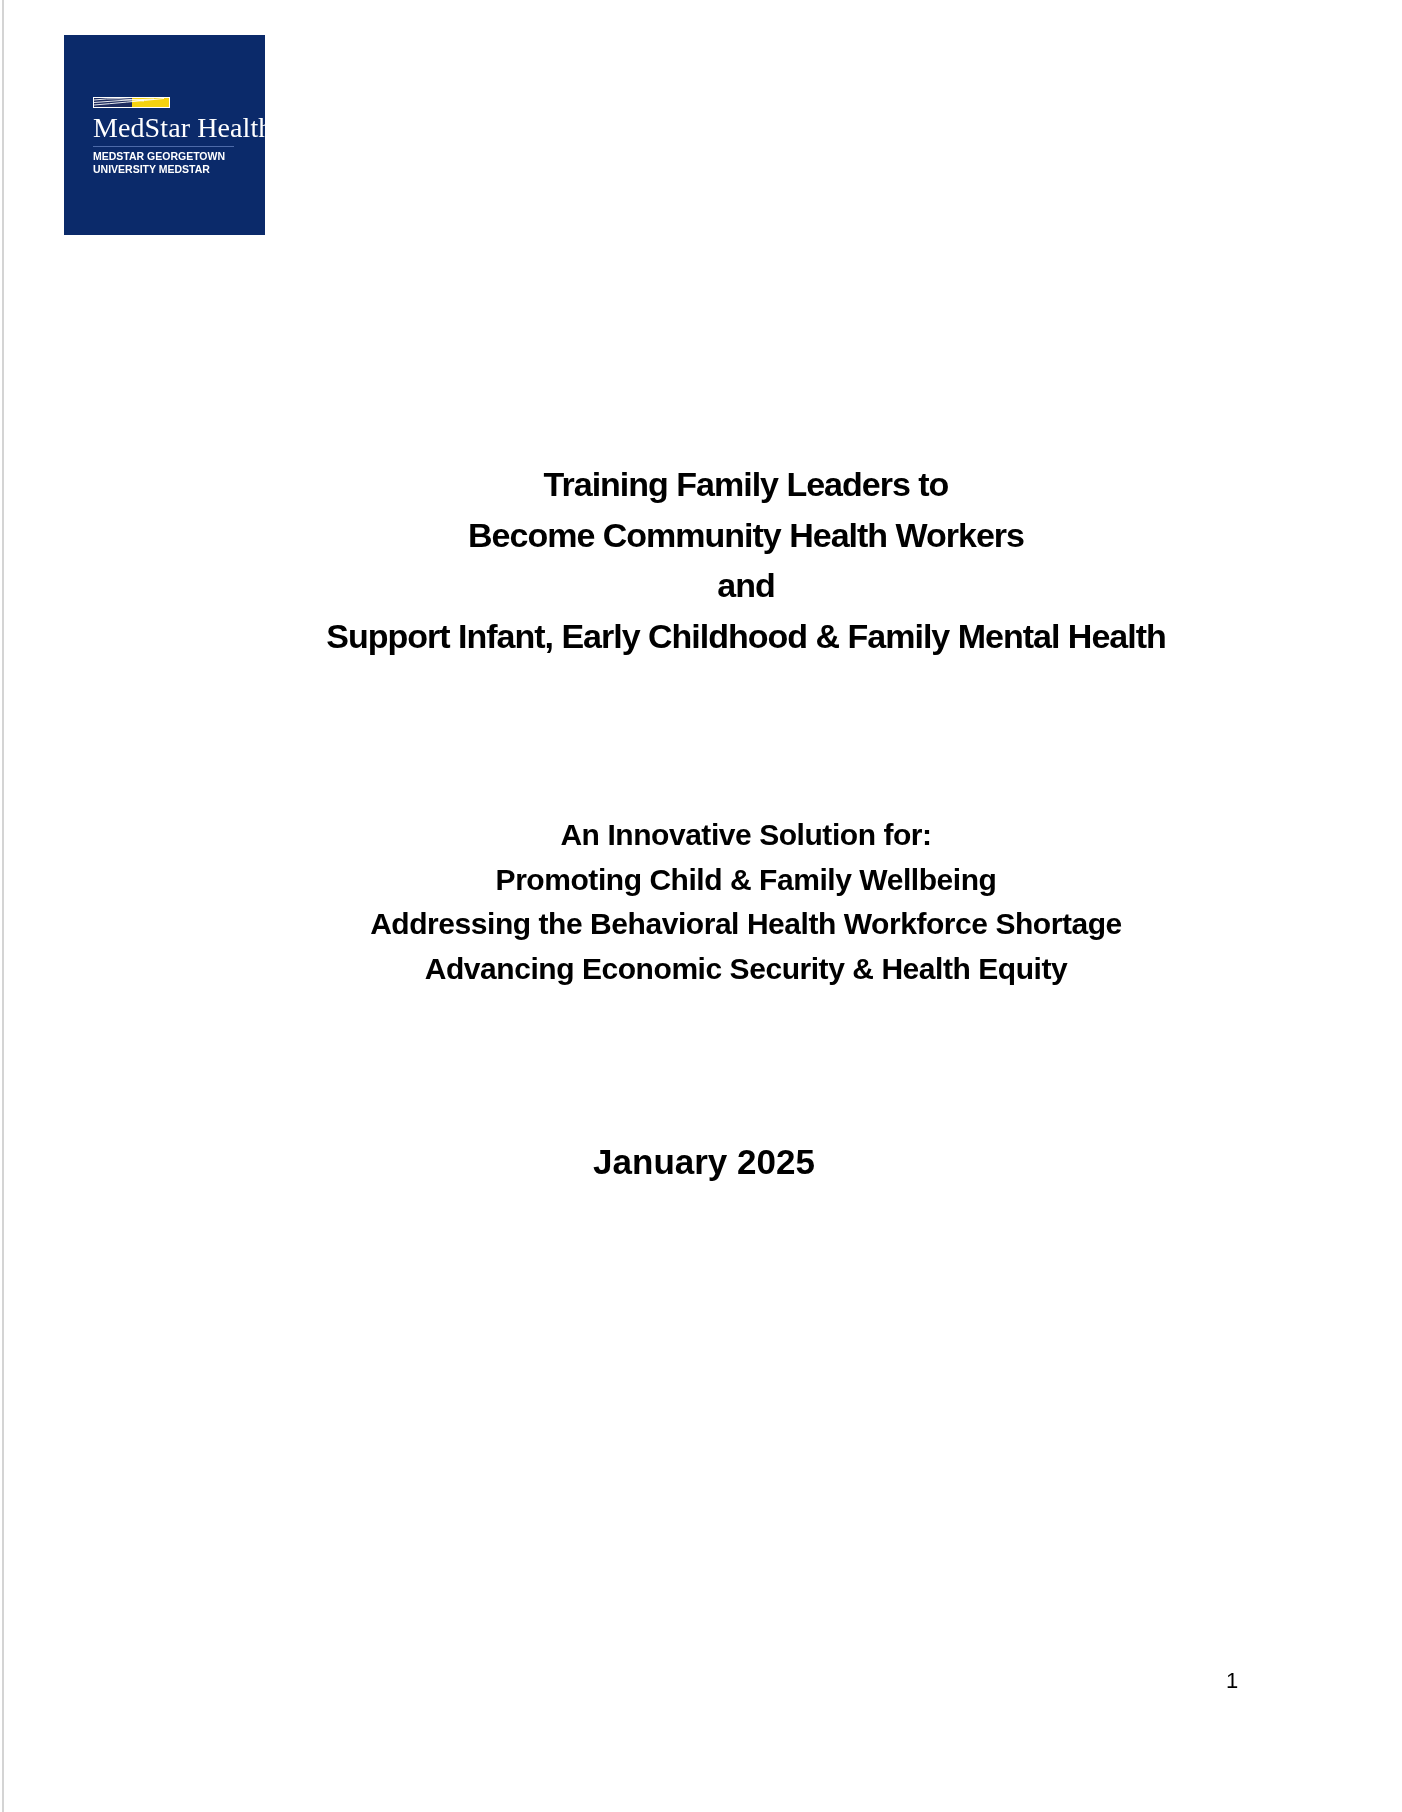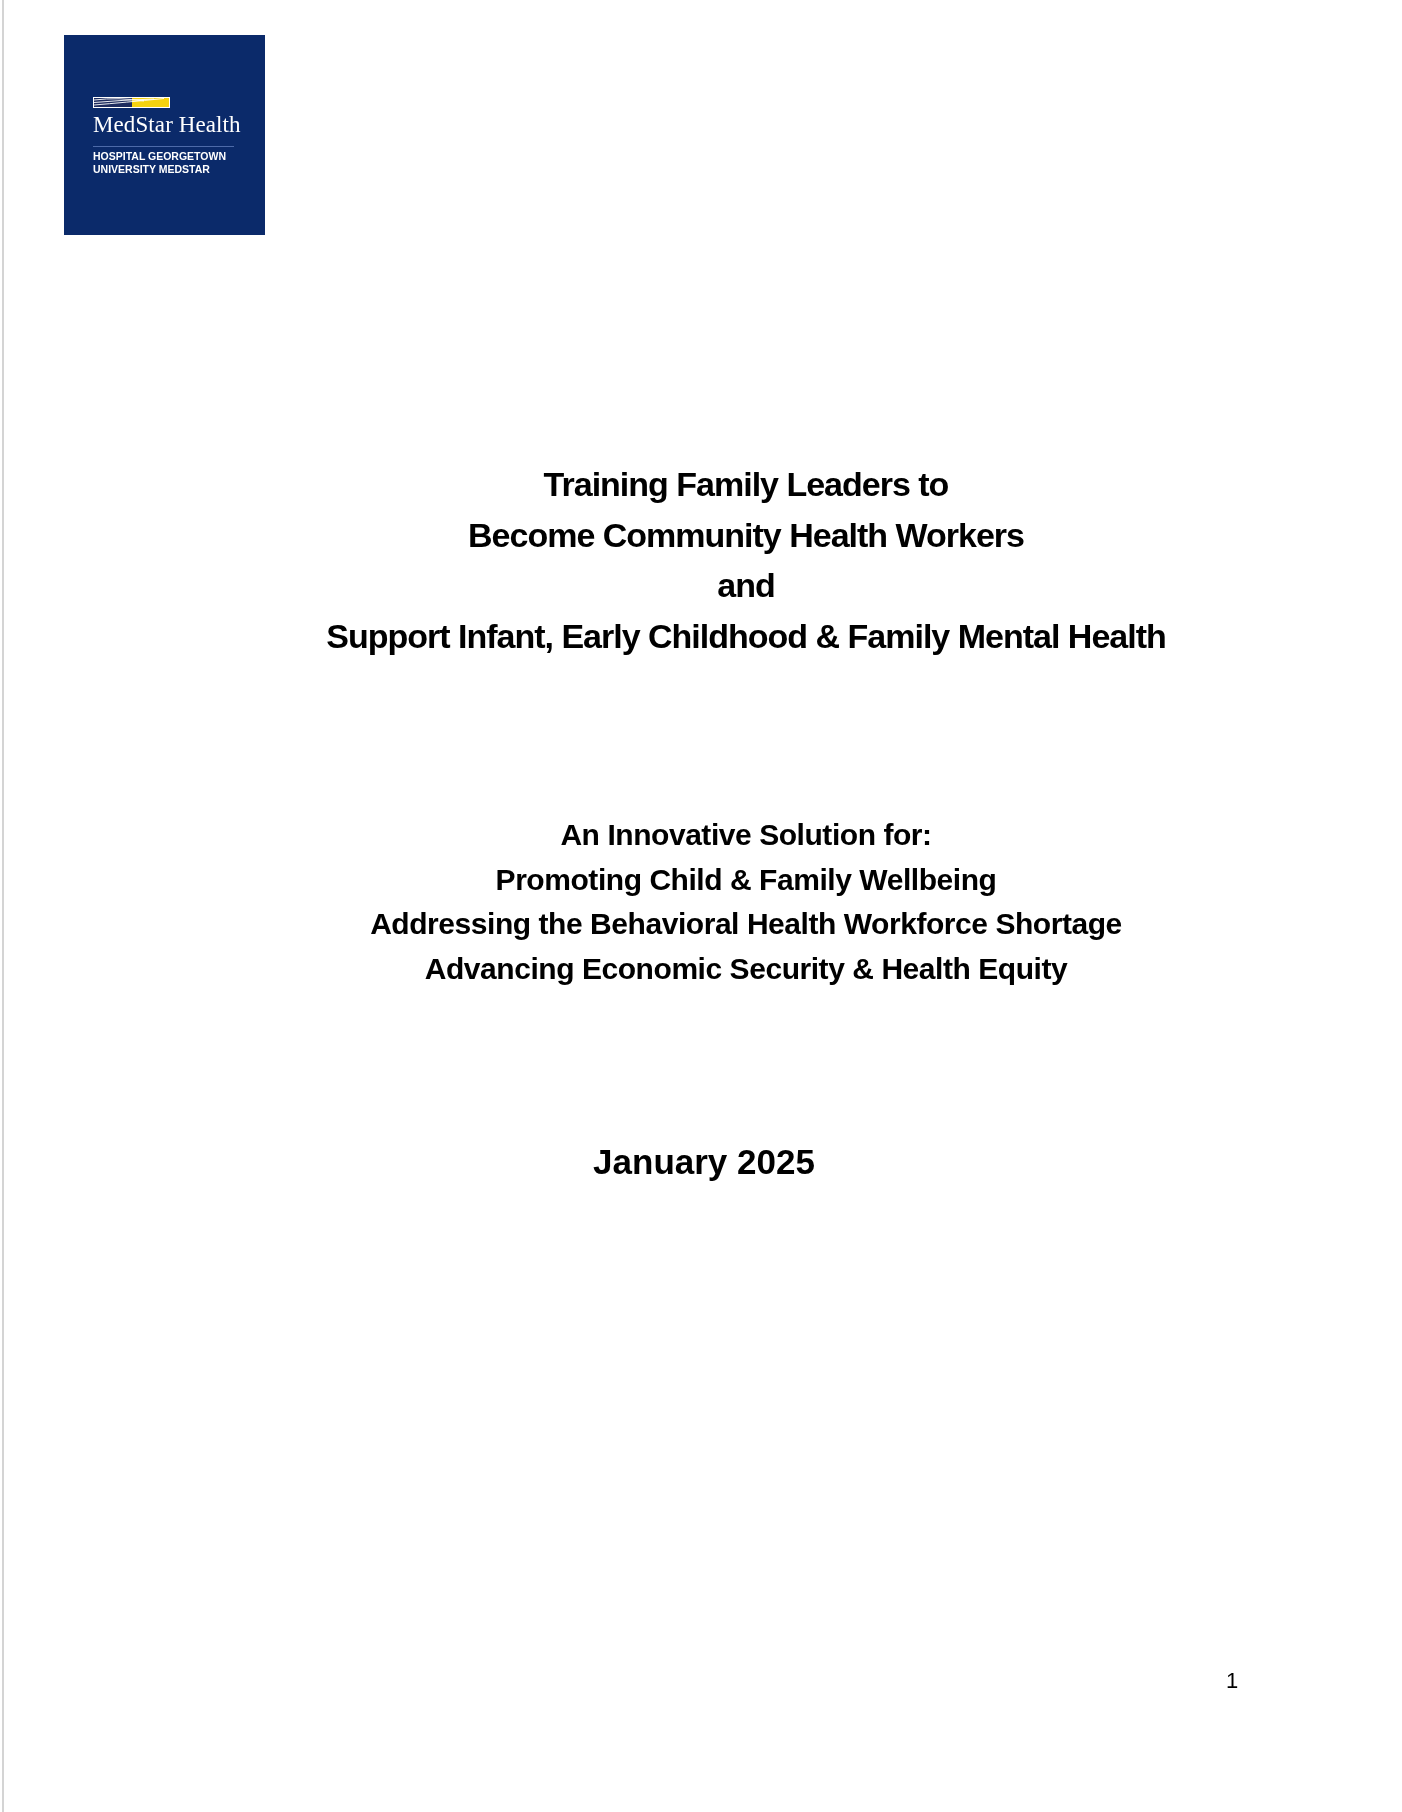--- a/index.html
+++ b/index.html
@@ -43,21 +43,21 @@
       overflow: hidden;
     }
     .logo .emblem svg {
       display: block;
     }
     .logo .wordmark {
       position: absolute;
       left: 29px;
       top: 77px;
       font-family: "Liberation Serif", serif;
-      font-size: 23px;
+      font-size: 28px;
       color: #ffffff;
       white-space: nowrap;
       letter-spacing: 0.1px;
     }
     .logo .divider {
       position: absolute;
       left: 29px;
       top: 111px;
       width: 141px;
       height: 1px;
@@ -126,21 +126,21 @@
       <rect x="0" y="0" width="38" height="9" fill="#1d2b5e"></rect>
       <rect x="38" y="0" width="37" height="9" fill="#f5d20f"></rect>
       <path d="M0 2 Q 25 -1 50 3" stroke="#ffffff" stroke-width="0.9" fill="none"></path>
       <path d="M0 4.5 Q 28 2 60 1" stroke="#ffffff" stroke-width="0.9" fill="none"></path>
       <path d="M0 7 Q 30 4.5 70 0.5" stroke="#ffffff" stroke-width="0.9" fill="none"></path>
     </svg>
   </div>
   <div class="wordmark">MedStar Health</div>
   <div class="divider"></div>
   <div class="hospital">
-    <span class="line">HOSPITAL GEORGETOWN</span>
+    <span class="line">MEDSTAR GEORGETOWN</span>
     <span class="line">UNIVERSITY MEDSTAR</span>
   </div>
 </div>
 
 <div class="title-block title">
   <span class="line">Training Family Leaders to</span>
   <span class="line">Become Community Health Workers</span>
   <span class="line">and</span>
   <span class="line">Support Infant, Early Childhood &amp; Family Mental Health</span>
 </div>

